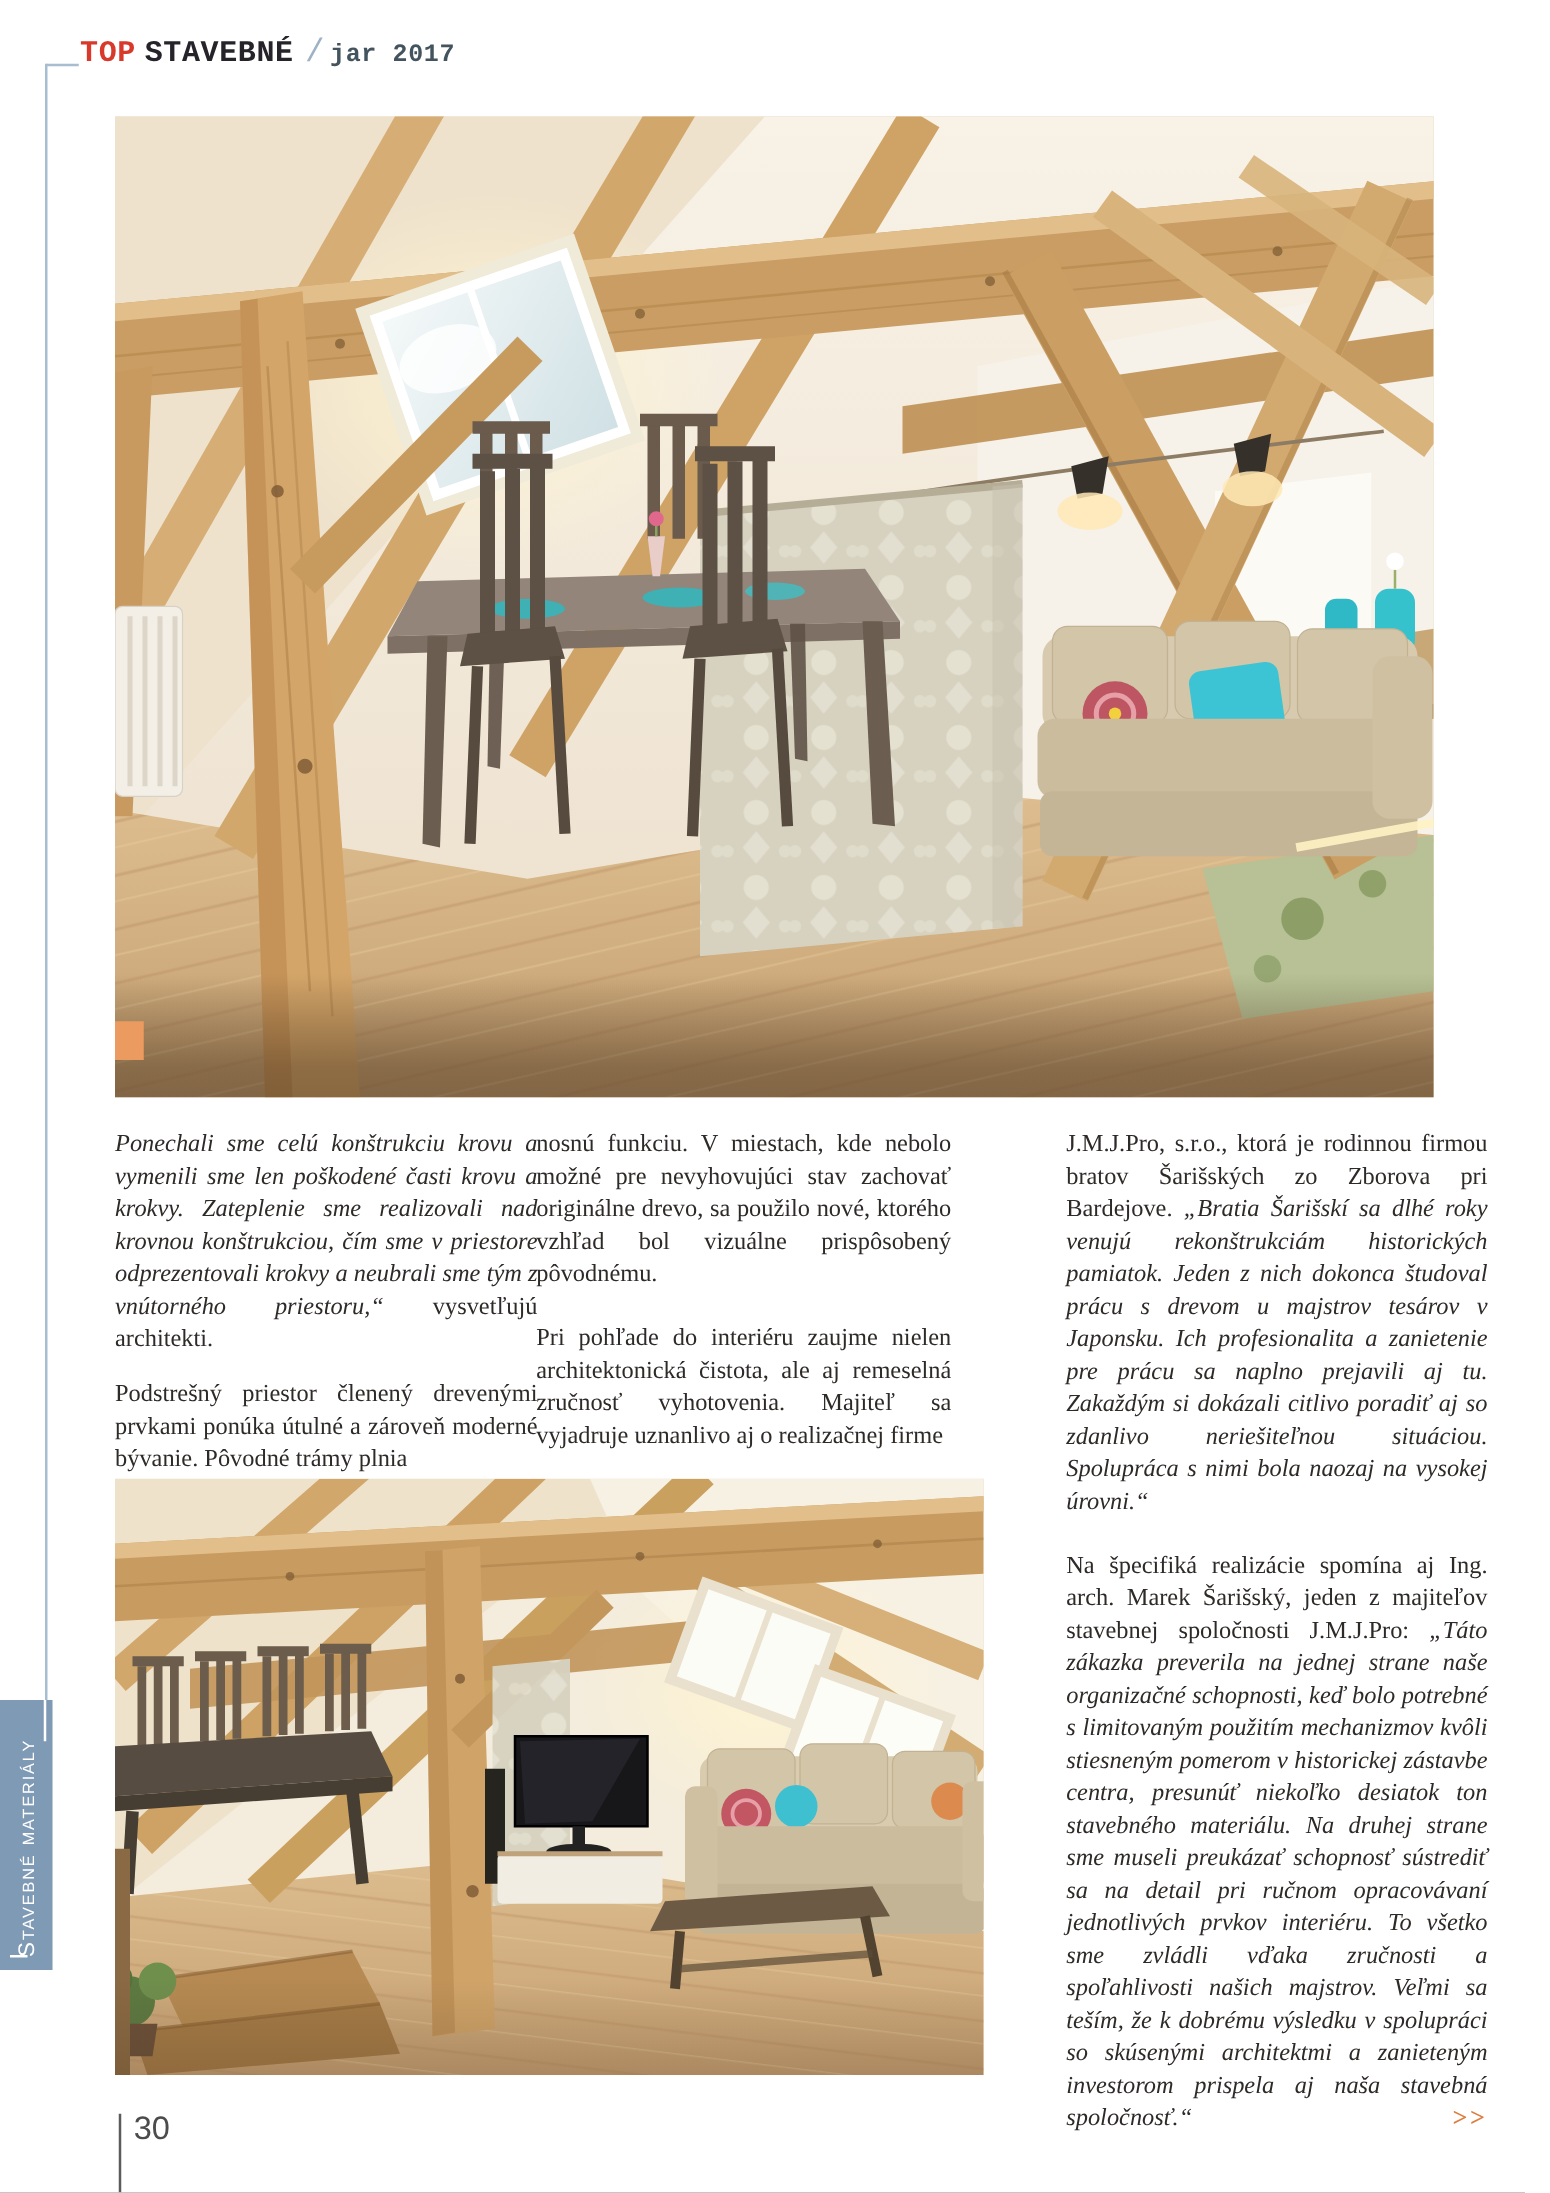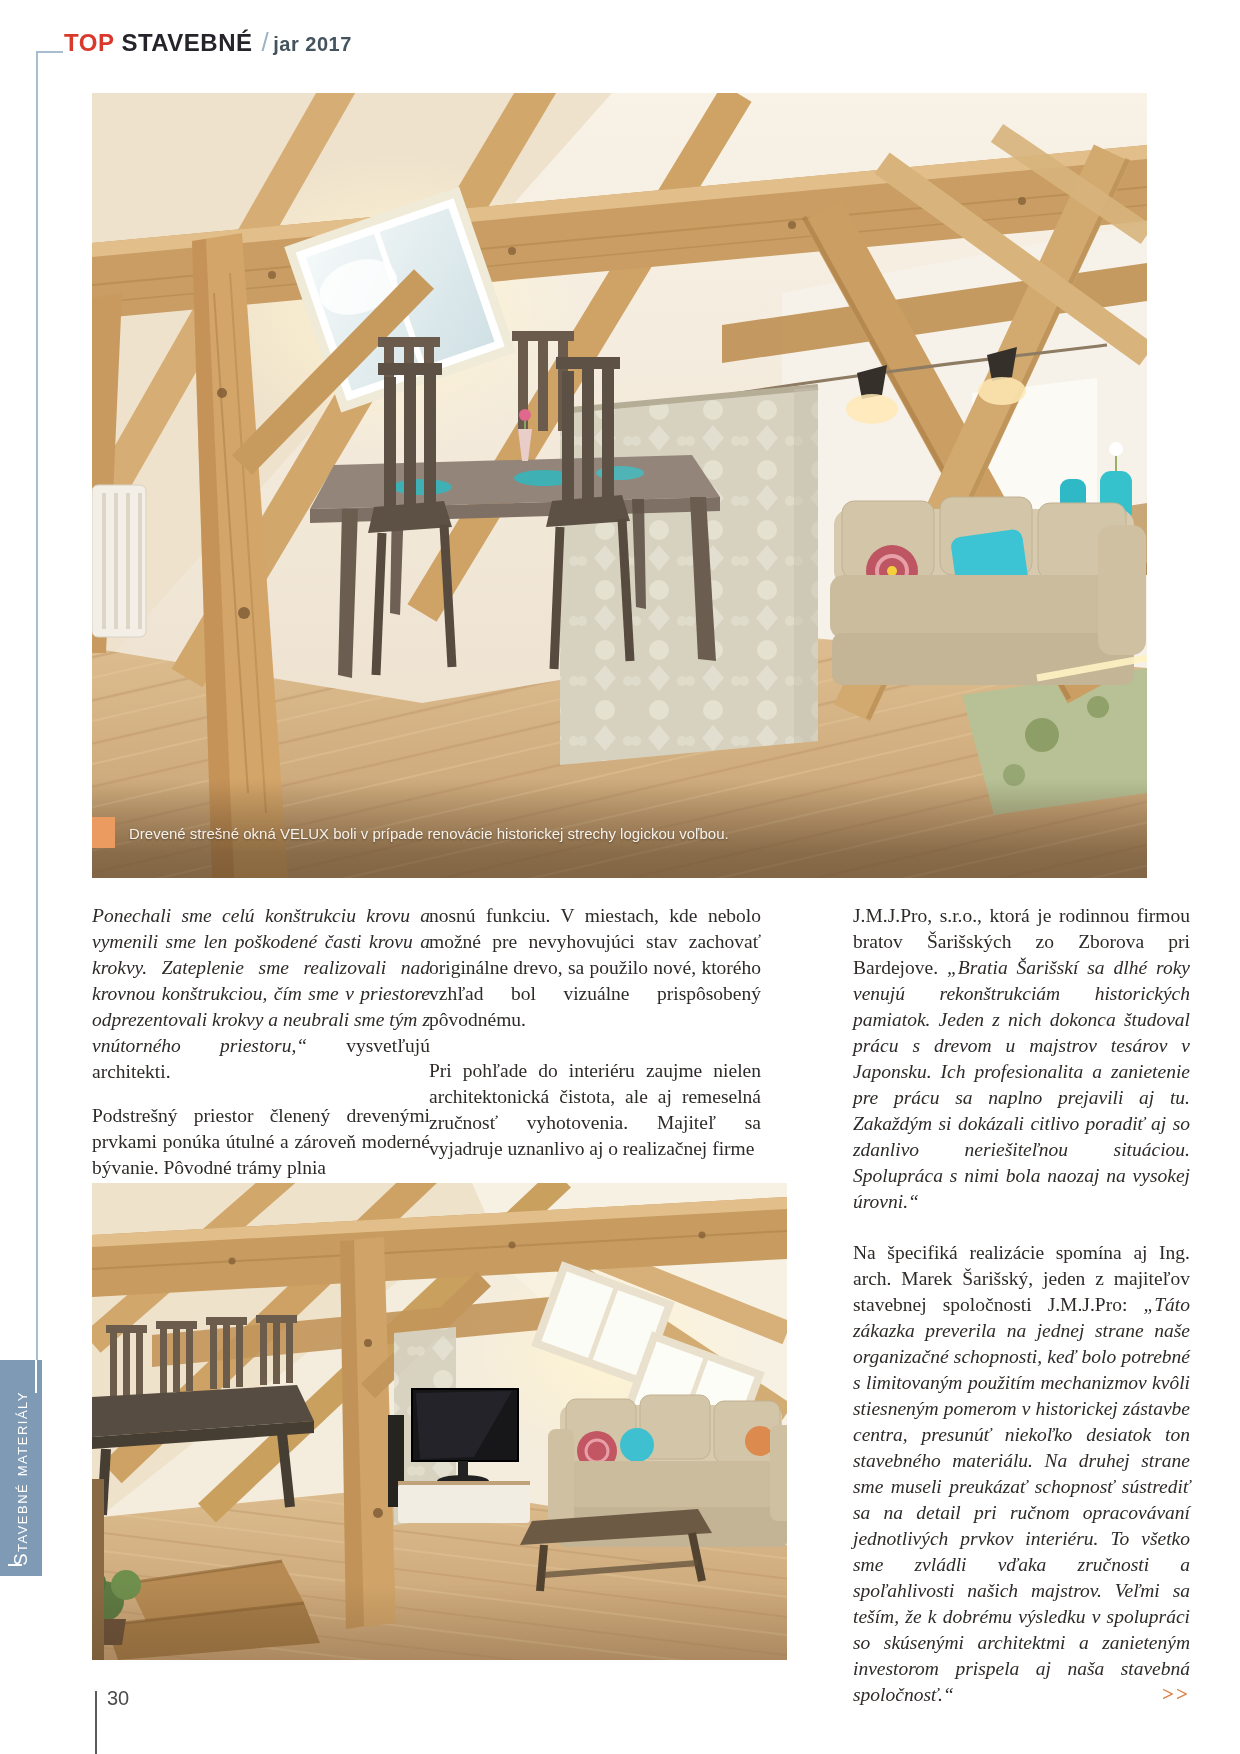--- a/index.html
+++ b/index.html
@@ -1,19 +1,19 @@
 <!DOCTYPE html>
 <html><head>
 <meta charset="utf-8">
 <style>
   html,body{margin:0;padding:0;background:#9a9a9a;}
   .page{position:relative;width:1240px;height:1754px;background:#ffffff;margin:0 auto;
         font-family:"Liberation Serif",serif;overflow:hidden;}
   
-  .header{position:absolute;left:64px;top:27px;font-family:Liberation Sans, sans-serif;
+  .header{position:absolute;left:64px;top:27px;font-family:Liberation Mono, monospace;
           font-size:24px;font-weight:bold;letter-spacing:.5px;white-space:nowrap;}
   .brand-top{color:#d9392b;}
   .brand-main{color:#26242a;margin-left:7px;}
   .issue-sep{color:#9db2c5;font-weight:normal;font-size:26px;margin:0 4px 0 9px;}
   .issue{color:#44545f;font-size:20px;letter-spacing:.5px;}
   .rule{position:absolute;background:#a9bdd1;}
   .bracket-h{left:37px;top:51px;width:26px;height:2px;}
   .bracket-v{left:36px;top:51px;width:2px;height:1309px;}
   
   .photo{position:absolute;overflow:hidden;background:#e9ddc9;}
@@ -43,21 +43,21 @@
   .tab-line{position:absolute;left:35px;top:0;width:2px;height:33px;background:#ffffff;}
   .tab-dash{position:absolute;left:8px;top:204px;width:14px;height:2px;background:#ffffff;}
   .tab-label{position:absolute;left:0;top:30px;width:42px;height:176px;
      display:flex;align-items:center;justify-content:center;}
   .tab-label span{writing-mode:vertical-rl;transform:rotate(180deg);
      font-family:"Liberation Sans",sans-serif;font-size:18px;letter-spacing:1.5px;
      color:#ffffff;font-variant-caps:small-caps;white-space:nowrap;}
   
   .pageno-rule{position:absolute;left:95px;top:1691px;width:2px;height:63px;background:#5b5b5b;}
   .pageno{position:absolute;left:107px;top:1687px;font-family:"Liberation Sans",sans-serif;
-     font-size:20px;color:#4c4c4c;}
+     font-size:26px;color:#4c4c4c;}
 </style>
 </head>
 <body>
 
 <div class="page">
 
   <div class="rule bracket-h"></div>
   <div class="rule bracket-v"></div>
   <div class="header">
     <span class="brand-top">TOP</span><span class="brand-main">STAVEBNÉ</span><span class="issue-sep">/</span><span class="issue">jar 2017</span>
@@ -257,21 +257,20 @@
         <rect x="740" y="540" width="302" height="52" rx="10" fill="#c4b597"></rect>
         <rect x="1006" y="432" width="48" height="130" rx="14" fill="#cfc0a2"></rect>
       </g>
       <line x1="945" y1="585" x2="1055" y2="565" stroke="#fff3c4" stroke-width="7" opacity=".9"></line>
 
       <rect x="0" y="690" width="1055" height="95" fill="url(#shadeG)"></rect>
     </svg>
 
     <div class="caption-band"></div>
     <div class="caption-square"></div>
-    <div class="caption-text">Drevené strešné okná VELUX boli v prípade renovácie historickej strechy logickou voľbou.</div>
   </figure>
 
   <div class="col col1">
     <p><span class="it">Ponechali sme celú konštrukciu krovu a vymenili sme len poškodené časti krovu a krokvy. Zateplenie sme realizovali nad krovnou konštrukciou, čím sme v priestore odprezentovali krokvy a neubrali sme tým z vnútorného priestoru,“ </span><span>vysvetľujú architekti.</span></p>
     <p>Podstrešný priestor členený drevenými prvkami ponúka útulné a zároveň moderné bývanie. Pôvodné trámy plnia</p>
   </div>
 
   <div class="col col2">
     <p>nosnú funkciu. V miestach, kde nebolo možné pre nevyhovujúci stav zachovať originálne drevo, sa použilo nové, ktorého vzhľad bol vizuálne prispôsobený pôvodnému.</p>
     <p class="gap">Pri pohľade do interiéru zaujme nielen architektonická čistota, ale aj remeselná zručnosť vyhotovenia. Majiteľ sa vyjadruje uznanlivo aj o realizačnej firme</p>

